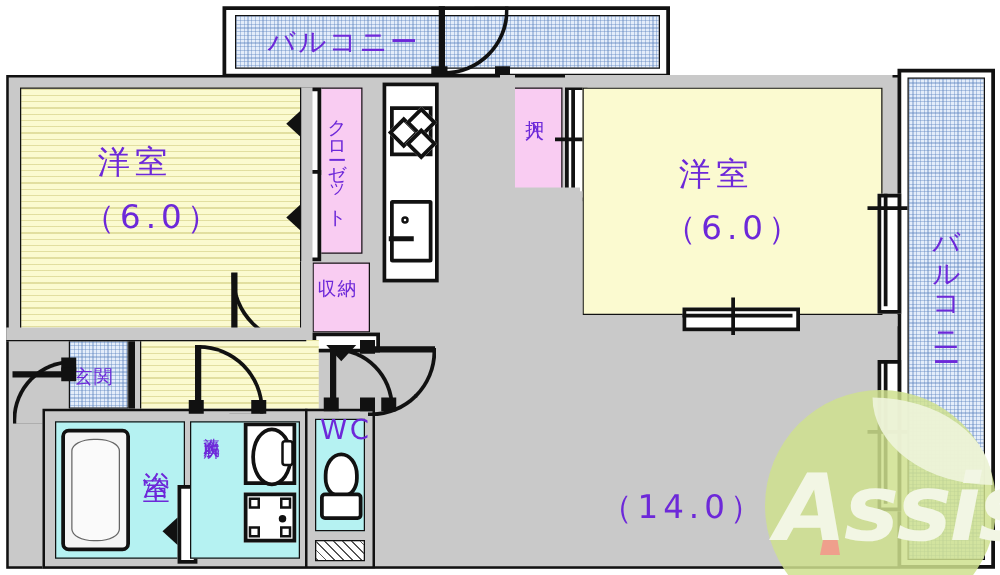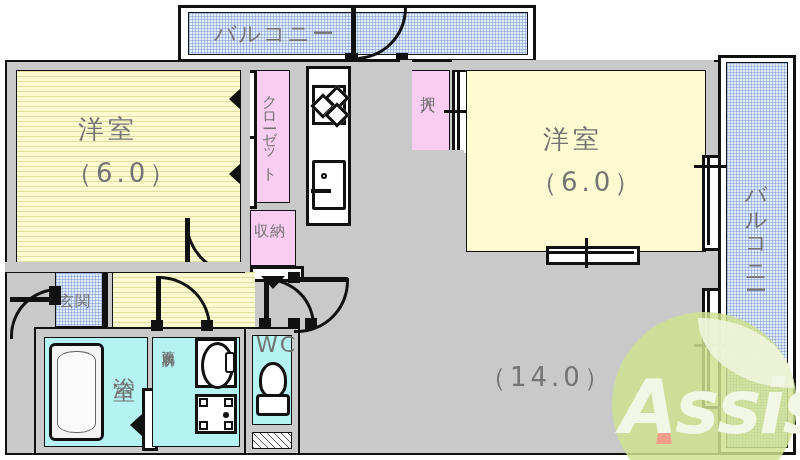--- a/index.html
+++ b/index.html
@@ -39,21 +39,21 @@
   .f-hatch{
     background:repeating-linear-gradient(45deg,#555 0 1px,#ffffff 1px 5px);
   }
 
   
   .ol{border:2px solid #111;}
   .ol-thin{border:1px solid #111;}
   .ol3{border:3px solid #111;}
 
   
-  .lbl{position:absolute;color:#737373;white-space:nowrap;
+  .lbl{position:absolute;color:#6d28d9;white-space:nowrap;
        font-family:"DejaVu Sans","Liberation Sans",sans-serif;}
   .lbl-h{font-size:26px;letter-spacing:4px;}
   .lbl-m{font-size:22px;letter-spacing:2px;}
   .lbl-s{font-size:15px;letter-spacing:1px;}
   .lbl-xs{font-size:13px;letter-spacing:1px;}
   .vert{writing-mode:vertical-rl;text-orientation:upright;line-height:1.05;}
 
   
   .tub{border:3px solid #111;border-radius:6px;background:#f4f4f4;}
   .tub-inner{position:absolute;inset:5px;border:1px solid #666;border-radius:46% 46% 46% 46%/12% 12% 12% 12%;background:#fafafa;}
@@ -156,21 +156,21 @@
 
   <div class="slide-frame" style="left:546px;top:246px;width:88px;height:13px;"></div>
   <div class="tickline" style="left:546px;top:251px;width:88px;height:3px;"></div>
   <div class="tickline" style="left:585px;top:238px;width:3px;height:30px;"></div>
 
   <div class="slide-frame" style="left:702px;top:155px;width:13px;height:90px;"></div>
   <div class="tickline" style="left:694px;top:165px;width:32px;height:3px;"></div>
   <div class="tickline" style="left:707px;top:155px;width:3px;height:90px;"></div>
 
   <div class="b f-room ol-thin" style="left:306px;top:66px;width:400px;height:379px;z-index:-1;"></div>
-  <div class="lbl lbl-h" style="left:480px;top:360px;">（14.0）</div>
+  <div class="lbl lbl-h" style="left:480px;top:388px;">（14.0）</div>
 
   <div class="slide-frame" style="left:702px;top:288px;width:13px;height:115px;"></div>
   <div class="tickline" style="left:694px;top:344px;width:32px;height:3px;"></div>
   <div class="tickline" style="left:707px;top:288px;width:3px;height:115px;"></div>
 
   <div class="swing" style="left:185px;top:218px;width:55px;height:55px;border-radius:0 0 0 55px;
               border-top:none;border-right:none;background:transparent;"></div>
   <div class="jamb" style="left:185px;top:218px;width:5px;height:55px;"></div>
   <div class="jamb" style="left:181px;top:264px;width:12px;height:11px;"></div>
   <div class="jamb" style="left:232px;top:264px;width:12px;height:11px;"></div>

